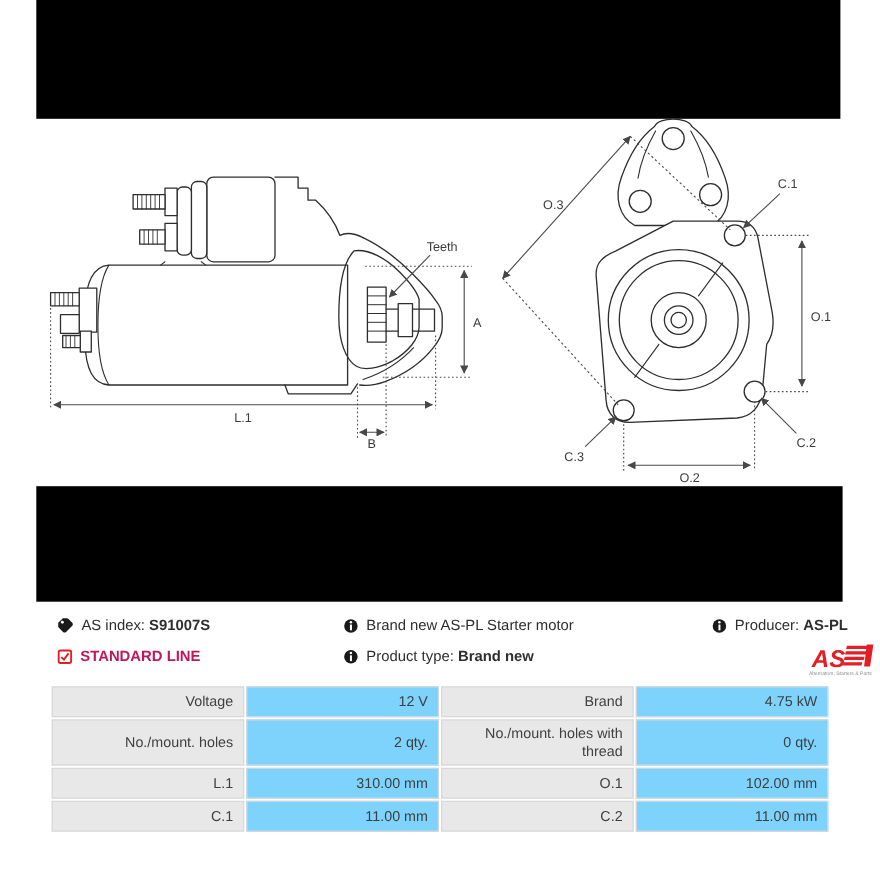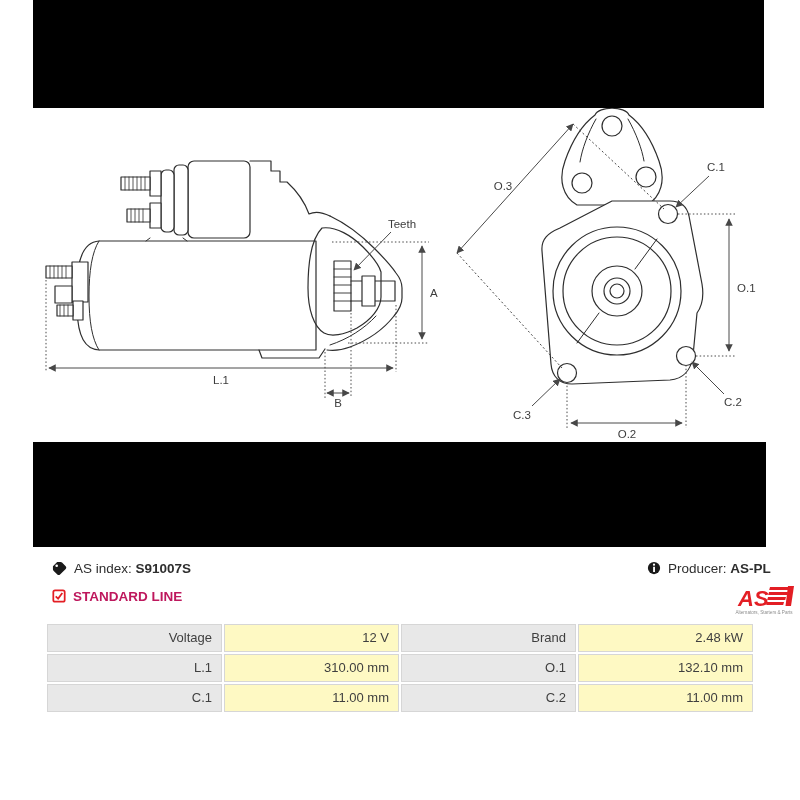--- a/index.html
+++ b/index.html
@@ -2,33 +2,33 @@
 <html><head>
 <meta charset="utf-8">
 <style>
   html,body{margin:0;padding:0;background:#fff;}
   #page{position:relative;width:800px;height:800px;background:#fff;overflow:hidden;
         font-family:"Liberation Sans",sans-serif;color:#2e2e2e;}
   .blackbar{position:absolute;background:#000;}
   #bar-top{left:33px;top:0;width:731px;height:108px;}
   #bar-mid{left:33px;top:442px;width:733px;height:105px;}
   #drawing{position:absolute;left:33px;top:108px;width:731px;height:334px;}
-  .inforow{position:absolute;display:flex;align-items:flex-start;gap:7px;font-size:13.5px;white-space:nowrap;}
+  .inforow{position:absolute;display:flex;align-items:center;gap:7px;font-size:13.5px;white-space:nowrap;}
   .inforow b{font-weight:bold;}
   #as-index{left:52px;top:561px;}
   #standard-line{left:52px;top:589px;color:#be185d;font-weight:bold;}
   #brand-new{left:312px;top:561px;}
   #product-type{left:312px;top:589px;}
   #producer{left:647px;top:561px;}
   #logo{position:absolute;left:698px;top:585px;margin-left:32px;}
   table.specs{position:absolute;left:45px;top:622px;width:710px;border-spacing:2px;table-layout:fixed;font-size:13px;color:#3f3f3f;}
   table.specs td{border:1px solid #d6d6d6;text-align:right;padding:2px 9px 2px 20px;vertical-align:middle;height:22px;line-height:1.25;}
   table.specs tr.tall td{height:36px;}
   td.lab{background:#e8e8e8;}
-  td.val{background:#fef9c3;}
+  td.val{background:#7dd3fc;}
   svg text{font-family:"Liberation Sans",sans-serif;}
 </style>
 </head>
 <body>
 
 <div id="page">
 
   <div id="bar-top" class="blackbar"></div>
 
   <svg id="drawing" viewBox="33 108 731 334" xmlns="http://www.w3.org/2000/svg">
@@ -145,21 +145,37 @@
   </div>
 
   <div id="standard-line" class="inforow">
     <svg width="14" height="14" viewBox="0 0 16 16">
       <rect x="1.5" y="1.5" width="13" height="13" rx="2" fill="none" stroke="#e31e24" stroke-width="2"></rect>
       <path d="M4.2,8.4 L7,11 L11.8,4.6" fill="none" stroke="#e31e24" stroke-width="2"></path>
     </svg>
     <span>STANDARD LINE</span>
   </div>
 
-
+  <div id="brand-new" class="inforow">
+    <svg width="14" height="14" viewBox="0 0 16 16">
+      <circle cx="8" cy="8" r="7" fill="#1a1a1a"></circle>
+      <rect x="7" y="6.6" width="2.1" height="6" fill="#fff"></rect>
+      <circle cx="8" cy="4.2" r="1.3" fill="#fff"></circle>
+    </svg>
+    <span>Brand new AS-PL Starter motor</span>
+  </div>
+
+  <div id="product-type" class="inforow">
+    <svg width="14" height="14" viewBox="0 0 16 16">
+      <circle cx="8" cy="8" r="7" fill="#1a1a1a"></circle>
+      <rect x="7" y="6.6" width="2.1" height="6" fill="#fff"></rect>
+      <circle cx="8" cy="4.2" r="1.3" fill="#fff"></circle>
+    </svg>
+    <span><span>Product type:</span> <b>Brand new</b></span>
+  </div>
 
   <div id="producer" class="inforow">
     <svg width="14" height="14" viewBox="0 0 16 16">
       <circle cx="8" cy="8" r="7" fill="#1a1a1a"></circle>
       <rect x="7" y="6.6" width="2.1" height="6" fill="#fff"></rect>
       <circle cx="8" cy="4.2" r="1.3" fill="#fff"></circle>
     </svg>
     <span><span>Producer:</span> <b>AS-PL</b></span>
   </div>
 
@@ -182,27 +198,33 @@
         <col style="width:25%">
         <col style="width:25%">
         <col style="width:25%">
         <col style="width:25%">
       </colgroup>
     <tbody>
       <tr>
         <td class="lab">Voltage</td>
         <td class="val">12 V</td>
         <td class="lab">Brand</td>
-        <td class="val">2.48 kW</td>
+        <td class="val">4.75 kW</td>
+      </tr>
+      <tr class="tall">
+        <td class="lab">No./mount. holes</td>
+        <td class="val">2 qty.</td>
+        <td class="lab">No./mount. holes with thread</td>
+        <td class="val">0 qty.</td>
       </tr>
       <tr>
         <td class="lab">L.1</td>
         <td class="val">310.00 mm</td>
         <td class="lab">O.1</td>
-        <td class="val">132.10 mm</td>
+        <td class="val">102.00 mm</td>
       </tr>
       <tr>
         <td class="lab">C.1</td>
         <td class="val">11.00 mm</td>
         <td class="lab">C.2</td>
         <td class="val">11.00 mm</td>
       </tr>
     </tbody>
   </table>
 

